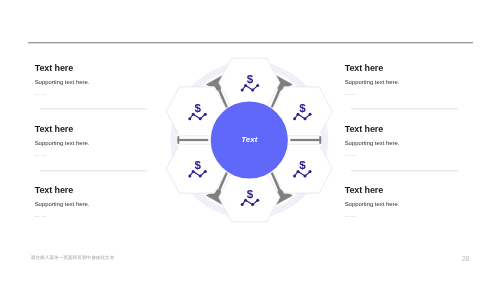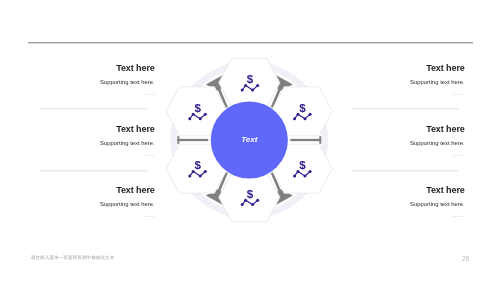--- a/index.html
+++ b/index.html
@@ -1,20 +1,20 @@
 <!DOCTYPE html>
 <html><head>
 <meta charset="utf-8">
 <title>slide</title>
 <style>
   html,body{margin:0;padding:0;}
   body{width:500px;height:281px;background:#fff;font-family:"Liberation Sans",sans-serif;overflow:hidden;-webkit-font-smoothing:antialiased;}
   .slide{position:relative;width:500px;height:281px;background:#fff;transform:translateZ(0);}
   .topline{position:absolute;left:27.5px;top:42px;width:445.2px;height:1px;background:#9d9d9d;box-shadow:0 1px 0 0 #d8d8d8;}
-  .block{position:absolute;width:120px;text-align:right;}
+  .block{position:absolute;width:120px;text-align:left;}
   .title{font-size:9px;font-weight:bold;color:#1c1c1c;letter-spacing:-0.1px;}
   .sub{font-size:5.9px;color:#2a2a2a;margin-top:6px;}
   .tiny{font-size:3.8px;color:#d6d6d6;margin-top:8.2px;letter-spacing:.35px;}
   .divider{position:absolute;height:1px;background:#eaeaea;box-shadow:0 1px 0 0 #f4f4f4;}
   .footer{position:absolute;left:30.8px;top:255px;font-size:4.6px;color:#9b9b9b;letter-spacing:0.05px;}
 
   .halo-ring{fill:none;stroke:#f0f0f8;stroke-width:6.6;}
   .arrow{fill:#808080;}
   .hex{fill:#ffffff;stroke:#eaeaec;stroke-width:1.0;}
   .center-circle{fill:#6068fa;}

